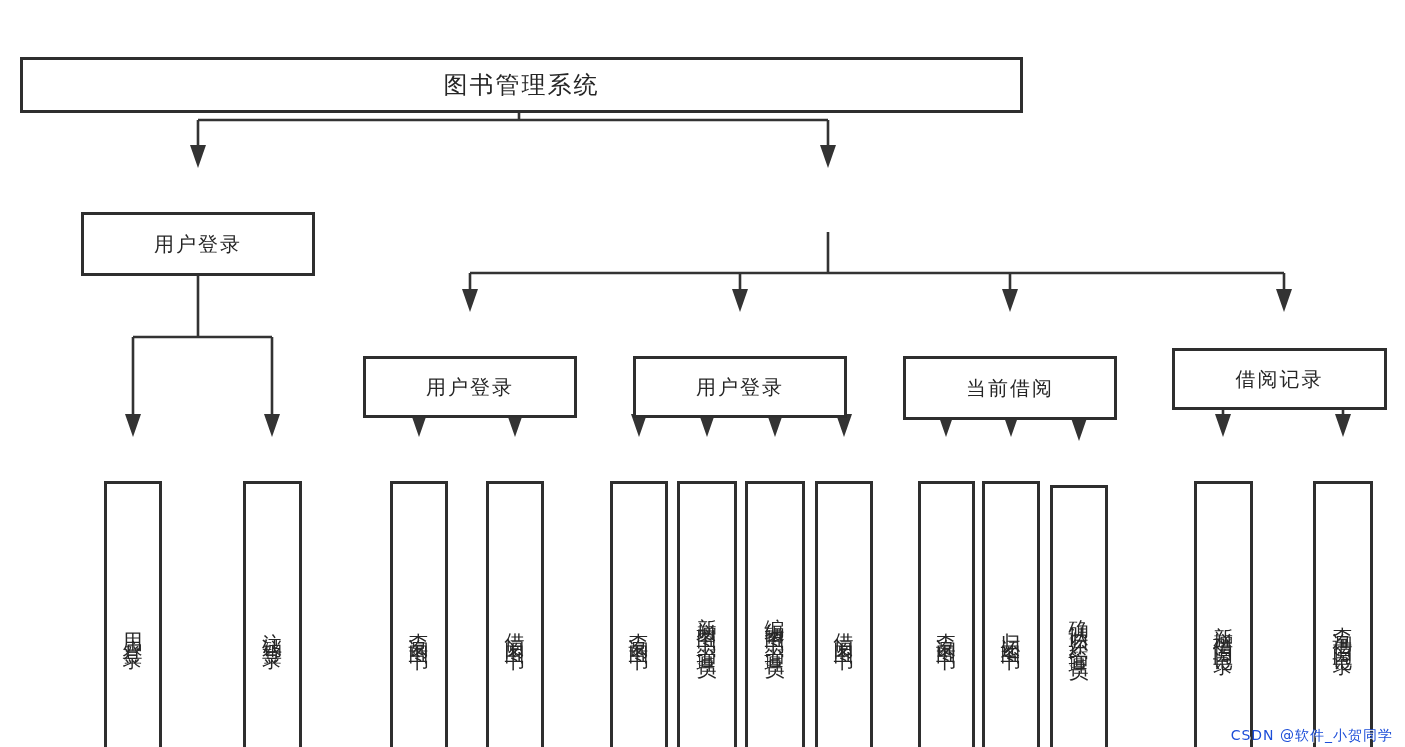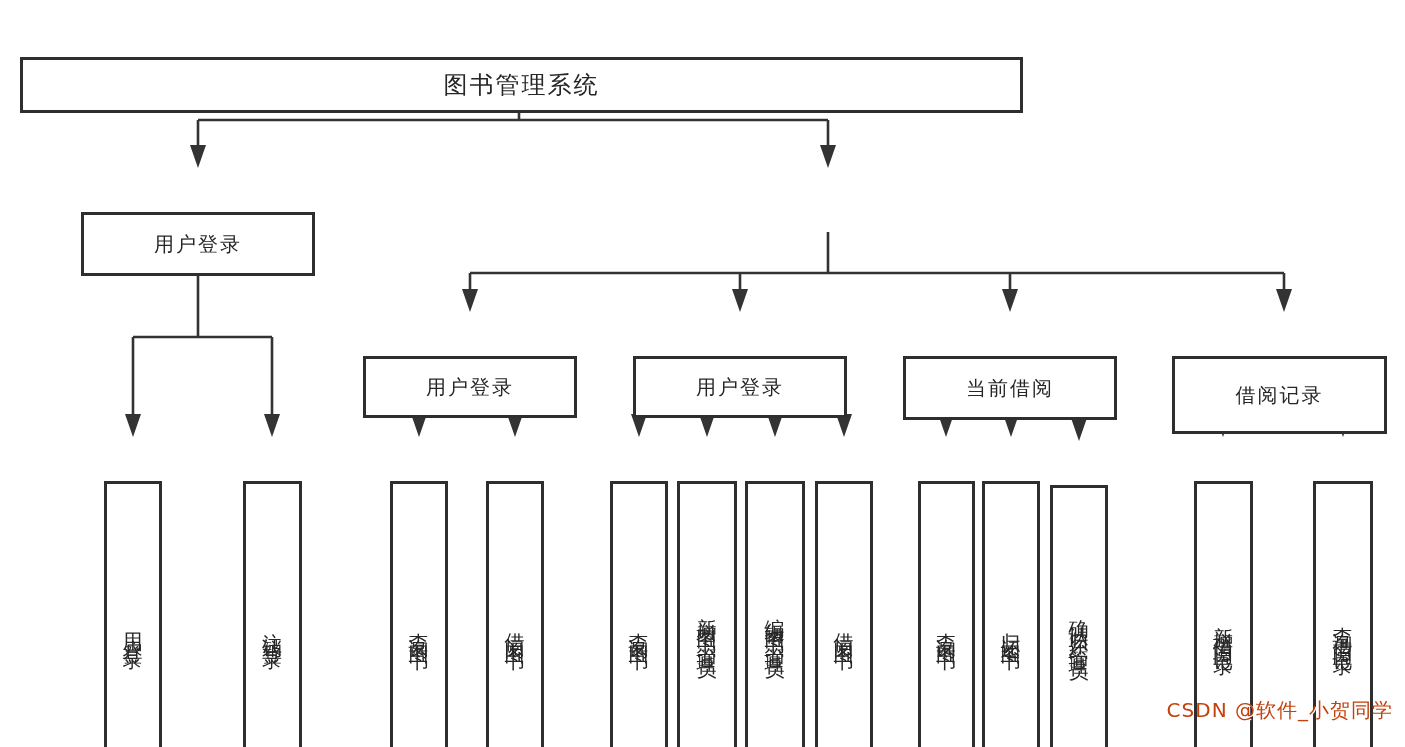--- a/index.html
+++ b/index.html
@@ -38,24 +38,24 @@
   .box.v .lbl {
     writing-mode: vertical-rl;
     text-orientation: mixed;
     letter-spacing: 6px;
     white-space: normal;
   }
   .box.root .lbl { font-size: 24px; }
   #watermark {
     position: absolute;
     right: 12px;
-    bottom: 23px;
+    bottom: 2px;
     z-index: 3;
-    font-size: 20px;
-    color: #c2410c;
+    font-size: 14px;
+    color: #1d4ed8;
     letter-spacing: 1px;
     text-shadow: 1px 1px 0 #ffffff;
   }
 </style>
 </head>
 <body>
 
 <div id="stage">
 
   <svg id="wires" viewBox="0 0 1405 747" xmlns="http://www.w3.org/2000/svg">
@@ -101,21 +101,21 @@
 
   <div class="box" style="left:363px;top:312px;width:214px;height:62px">
     <span class="lbl">用户登录</span>
   </div>
   <div class="box" style="left:633px;top:312px;width:214px;height:62px">
     <span class="lbl">用户登录</span>
   </div>
   <div class="box" style="left:903px;top:312px;width:214px;height:64px">
     <span class="lbl">当前借阅</span>
   </div>
-  <div class="box" style="left:1172px;top:312px;width:215px;height:78px">
+  <div class="box" style="left:1172px;top:304px;width:215px;height:62px">
     <span class="lbl">借阅记录</span>
   </div>
 
   <div class="box v" style="left:104px;top:437px;width:58px;height:296px">
     <span class="lbl">用户登录</span>
   </div>
   <div class="box v" style="left:243px;top:437px;width:59px;height:296px">
     <span class="lbl">注销登录</span>
   </div>
 

